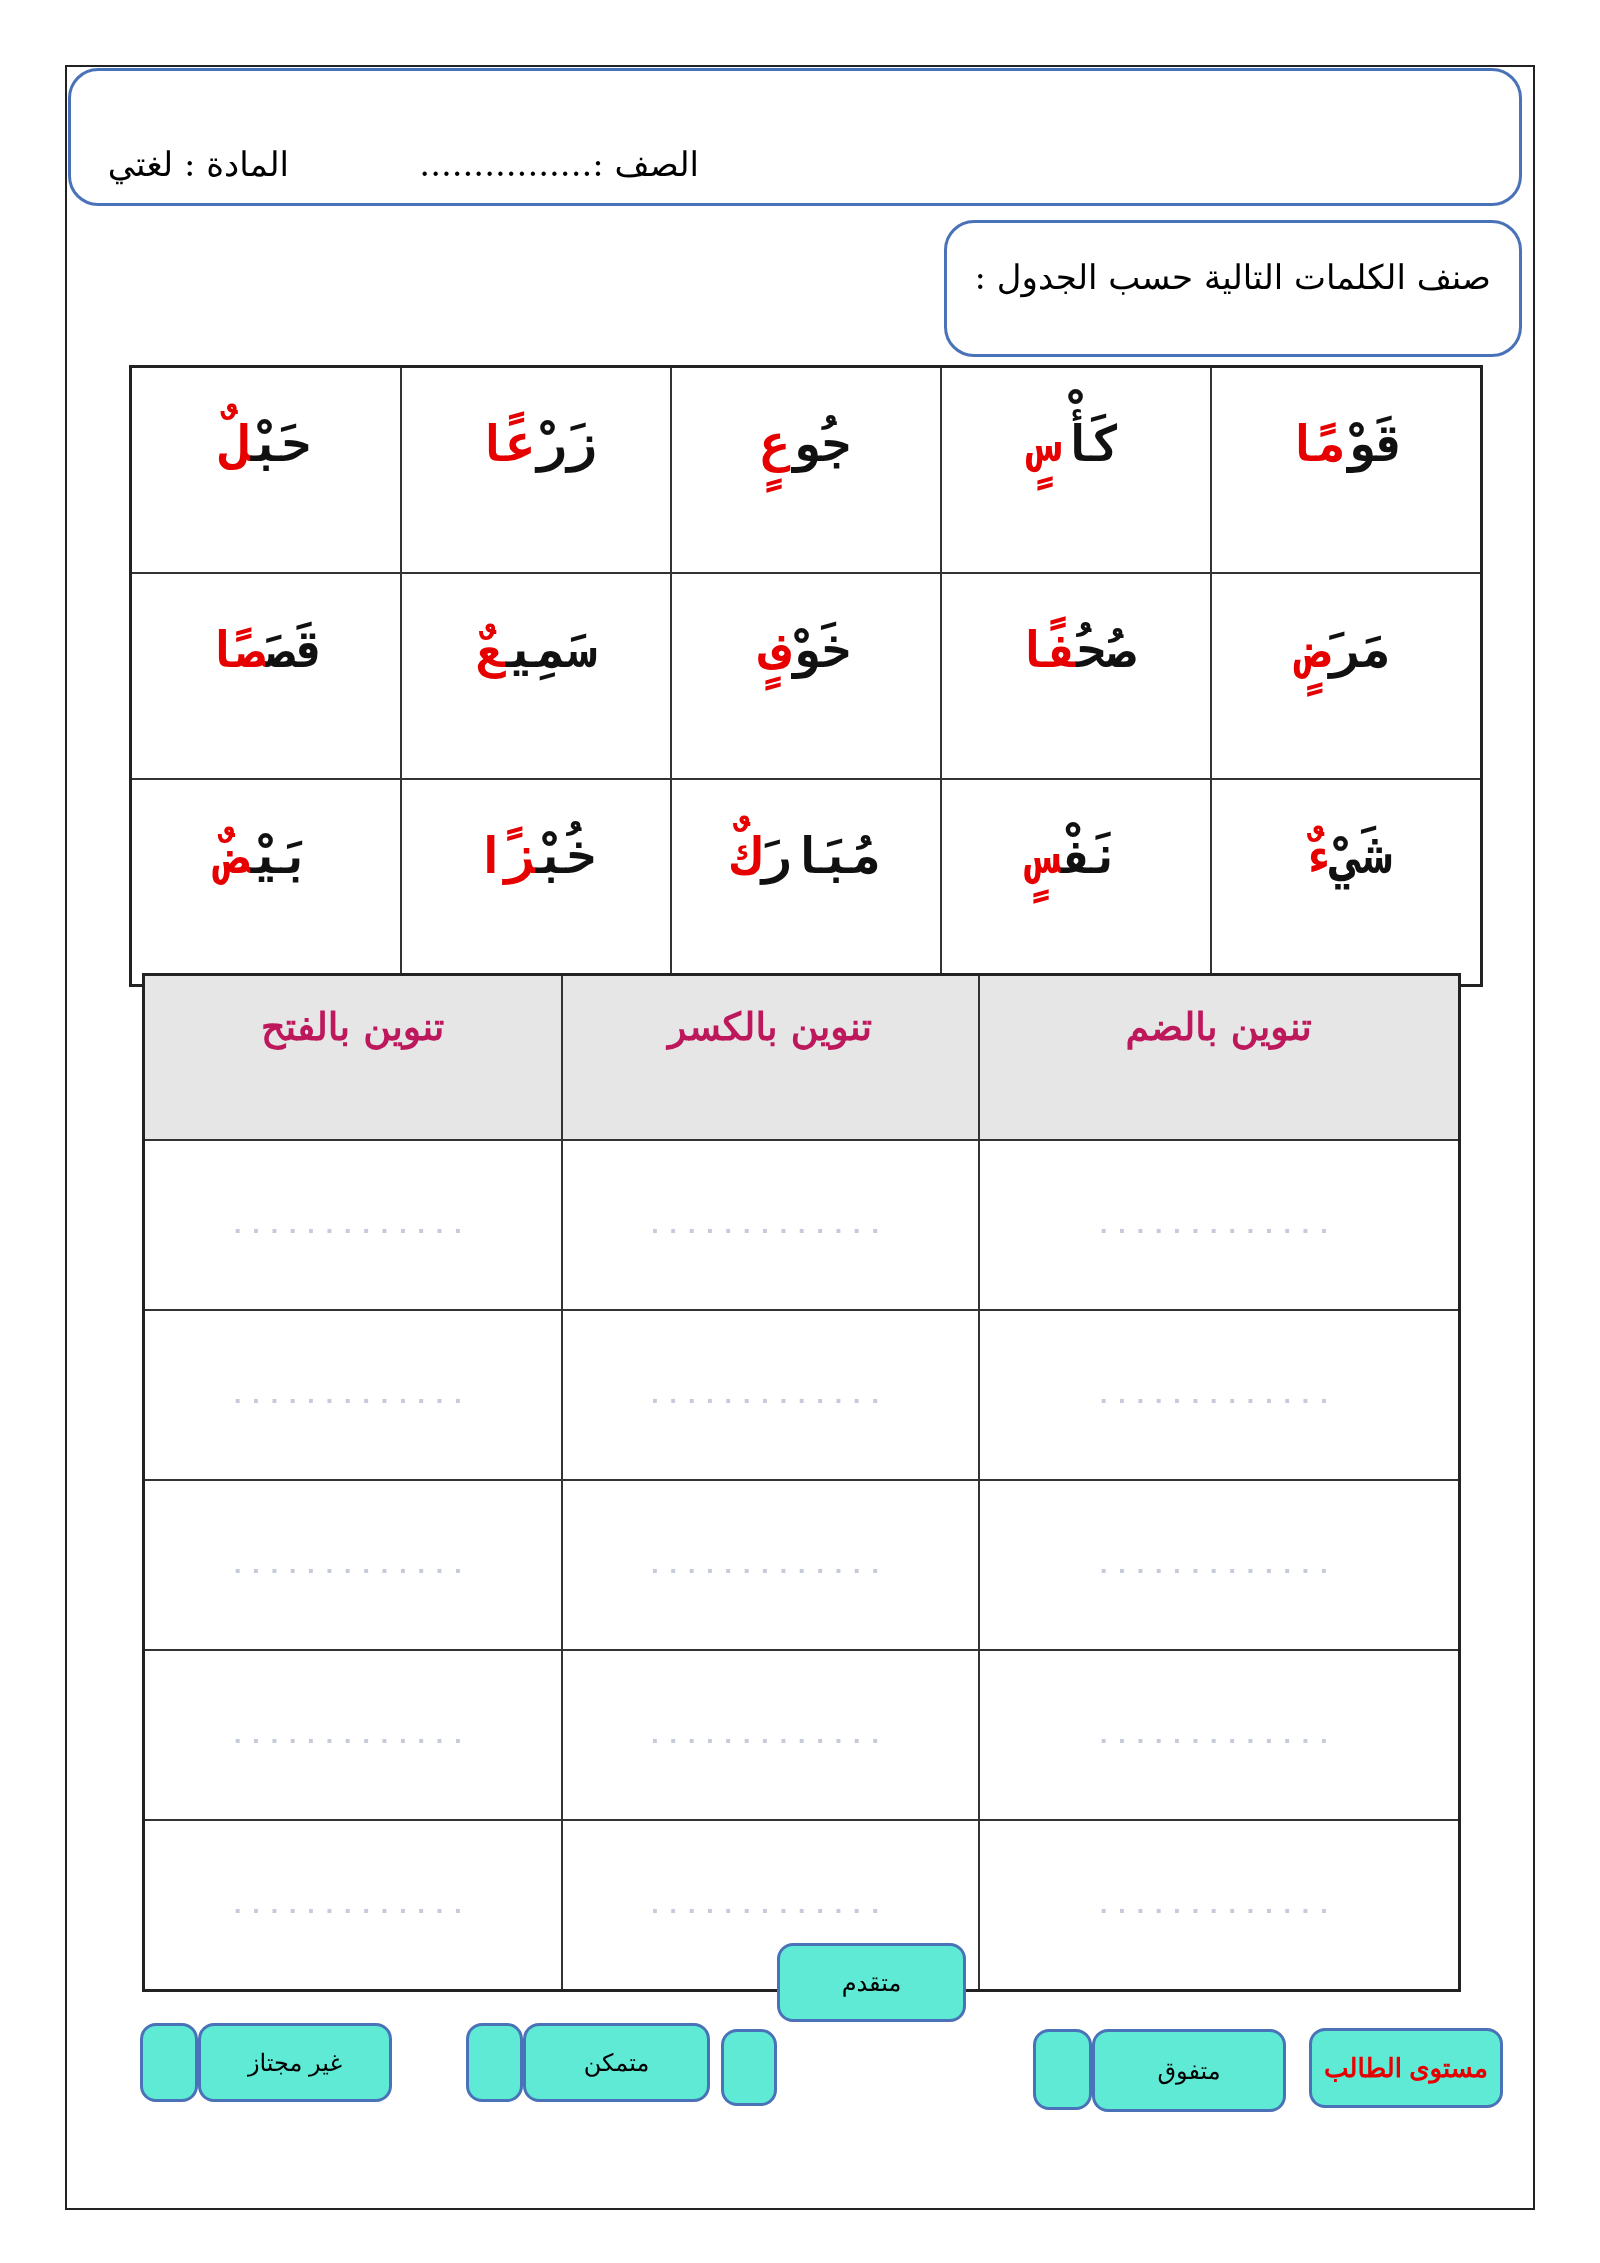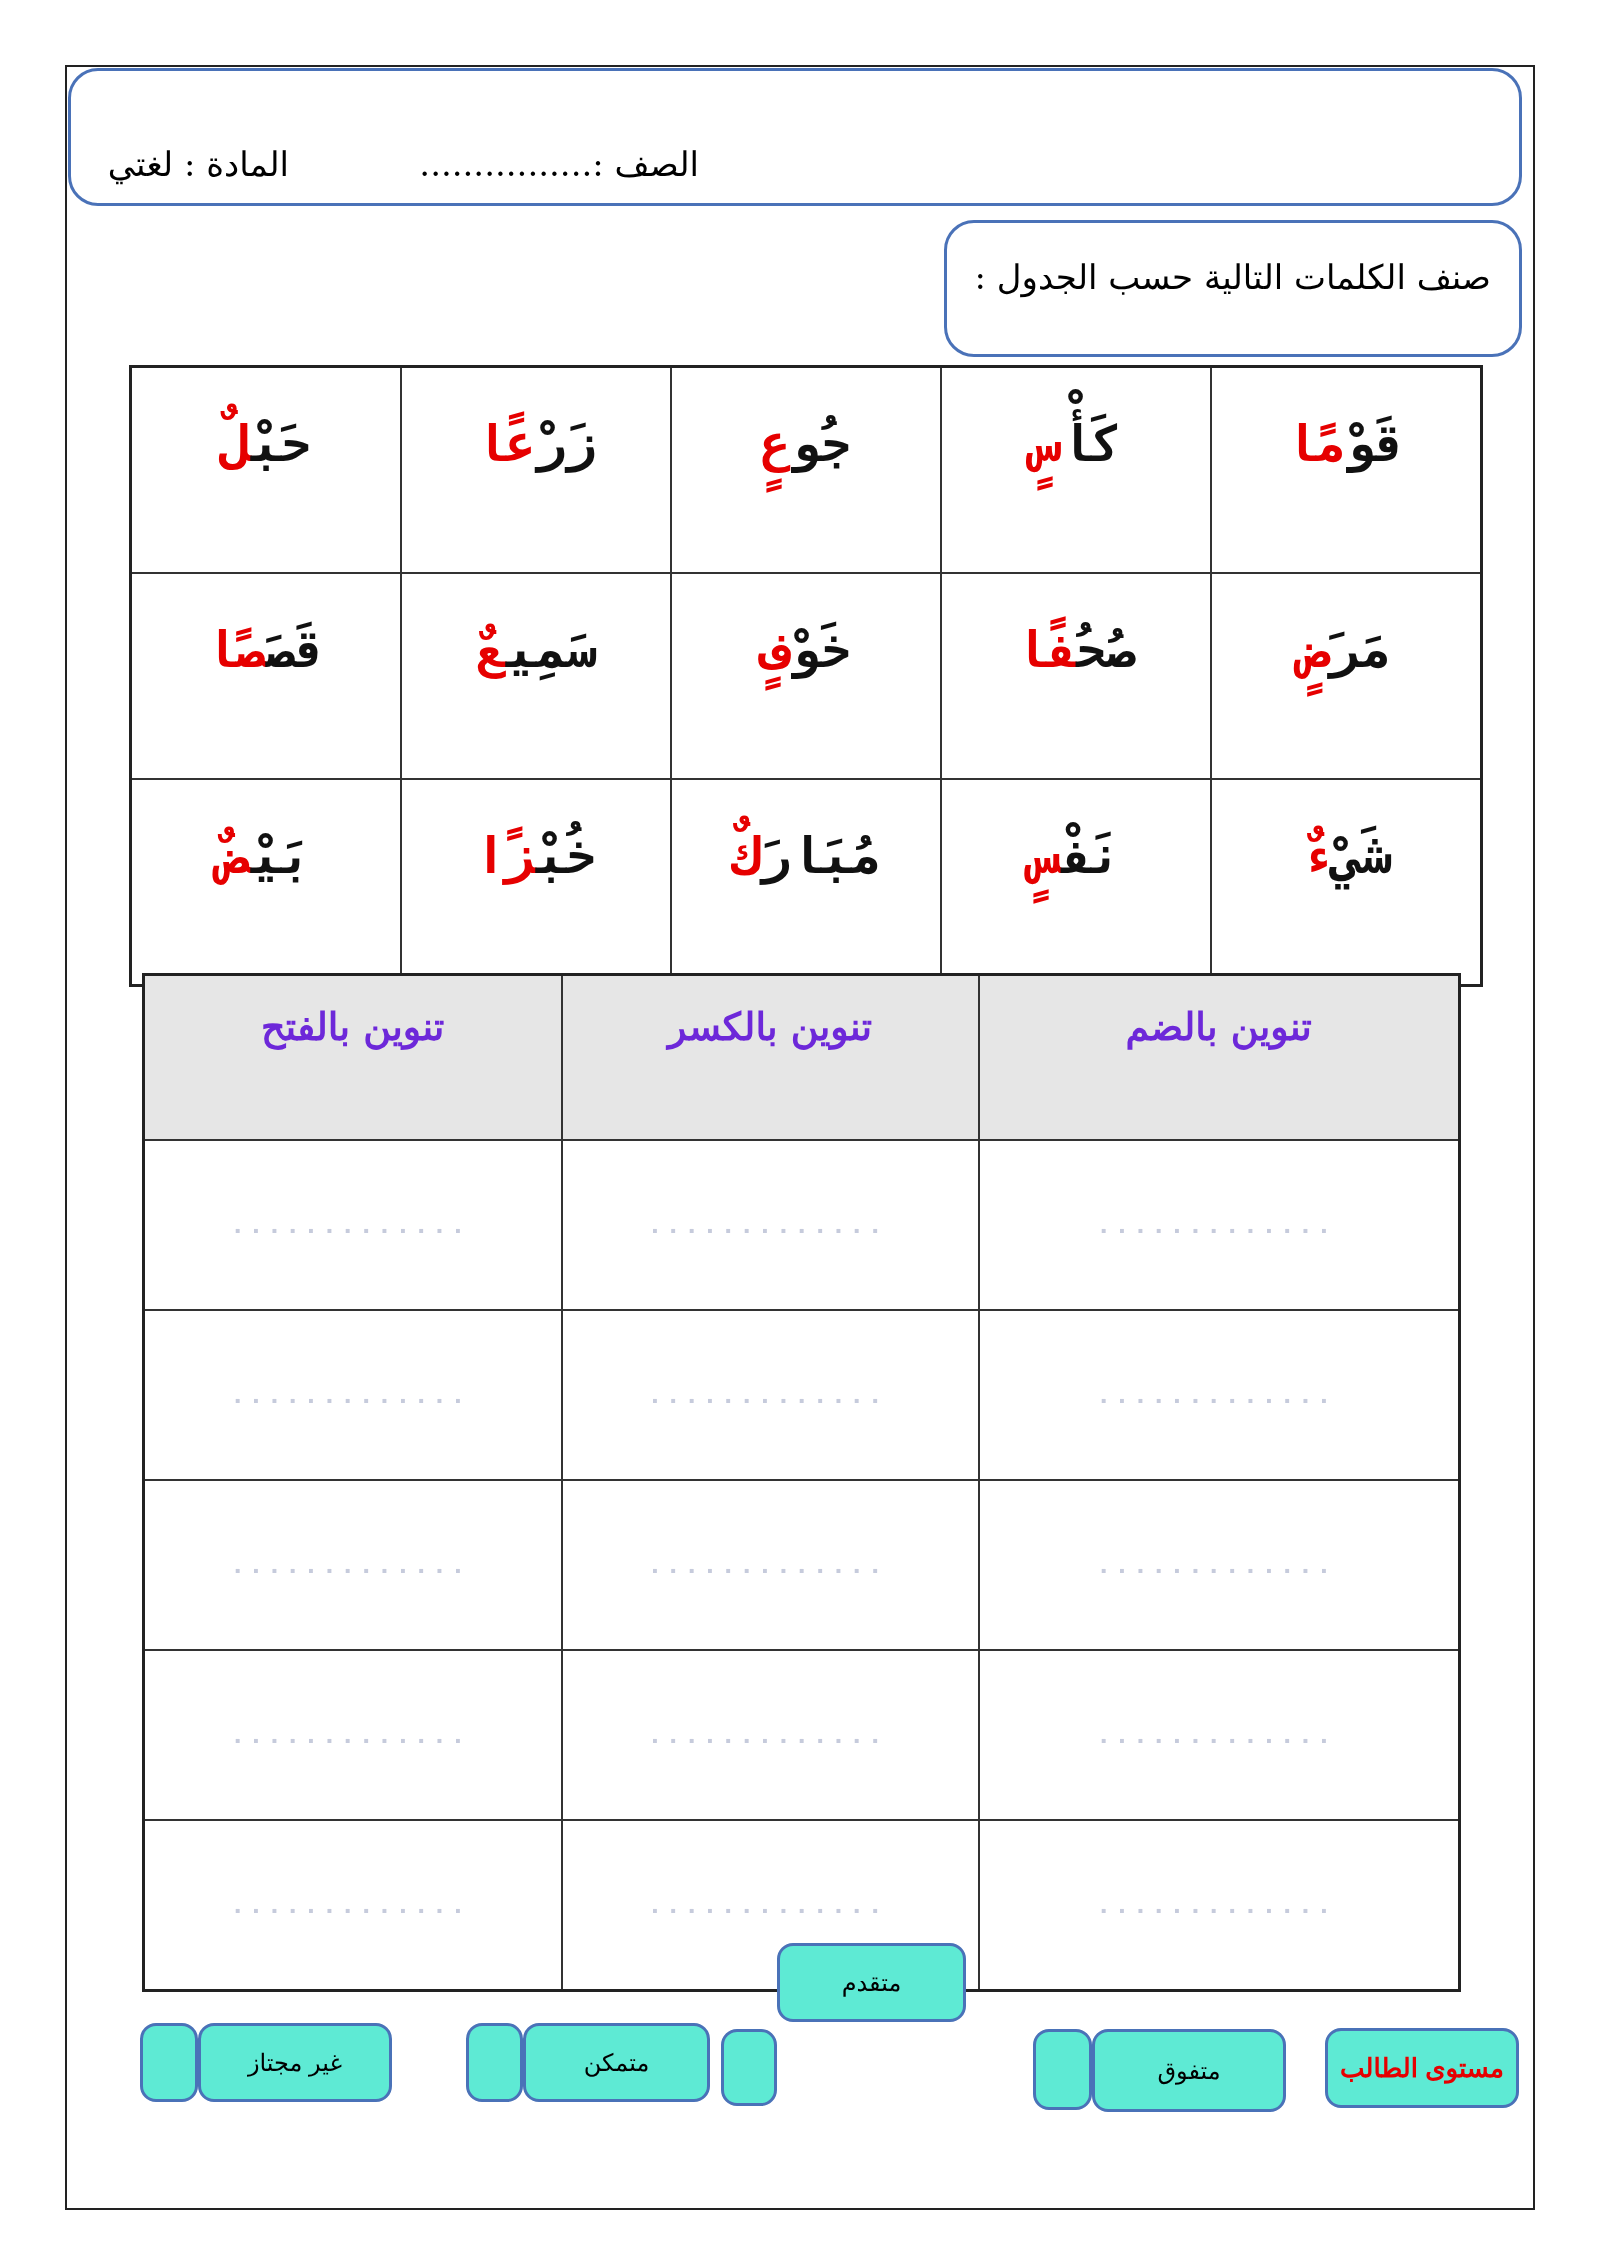--- a/index.html
+++ b/index.html
@@ -20,21 +20,21 @@
 
   .word-table { left: 129px; top: 365px; width: 1341px; height: 462px;
                 border: 3px solid #222; border-collapse: collapse; direction: rtl; table-layout: fixed; }
   .word-table td { border: 2px solid #333; width: 268px; height: 154px; text-align: center; vertical-align: middle;
                    padding: 0 0 50px 0; font-size: 50px; font-family: Liberation Mono, monospace; font-weight: bold; }
   .word-table td .blk { color: #111; }
   .word-table td .red { color: #e60000; }
 
   .ans-table { left: 142px; top: 973px; width: 1316px; height: 966px;
                border: 3px solid #222; border-collapse: collapse; direction: rtl; table-layout: fixed; }
-  .ans-table th { background: #e6e6e6; height: 134px; border: 2px solid #333; color: #6d28d9;
+  .ans-table th { background: #e6e6e6; height: 134px; border: 2px solid #333; color: #be185d;
                   font-size: 38px; font-family: "DejaVu Serif", serif; font-weight: bold; vertical-align: top; padding-top: 28px; }
   .ans-table td { height: 166px; border: 2px solid #333; text-align: center; vertical-align: middle; }
   .ans-table col.c1 { width: 481px; }
   .ans-table col.c2 { width: 417px; }
   .ans-table col.c3 { width: 418px; }
   .dots { display: inline-block; color: #c6cbdc; letter-spacing: 10px; font-size: 22px; font-weight: bold; }
 
   .fbox { border: 3px solid #4a72b8; border-radius: 16px; background: #5eead4; display: flex;
           align-items: center; justify-content: center; font-family: "Liberation Sans", sans-serif; font-size: 24px; direction: rtl; }
   .fbox.title { color: #e60000; font-weight: bold; font-size: 26px; }
@@ -114,21 +114,21 @@
       <td><span class="dots">.............</span></td>
     </tr>
     <tr>
       <td><span class="dots">.............</span></td>
       <td><span class="dots">.............</span></td>
       <td><span class="dots">.............</span></td>
     </tr>
   </tbody>
 </table>
 
-<div class="abs fbox title" style="left:1309px; top:2028px; width:194px; height:80px;margin-left:16px;">مستوى الطالب</div>
+<div class="abs fbox title" style="left:1309px; top:2028px; width:194px; height:80px;">مستوى الطالب</div>
 
 <div class="abs fbox" style="left:1092px; top:2029px; width:194px; height:83px;">متفوق</div>
 <div class="abs fbox" style="left:1033px; top:2029px; width:59px; height:81px;"></div>
 
 <div class="abs fbox" style="left:777px; top:1943px; width:189px; height:79px;">متقدم</div>
 <div class="abs fbox" style="left:721px; top:2029px; width:56px; height:77px;"></div>
 
 <div class="abs fbox" style="left:523px; top:2023px; width:187px; height:79px;">متمكن</div>
 <div class="abs fbox" style="left:466px; top:2023px; width:57px; height:79px;"></div>
 

